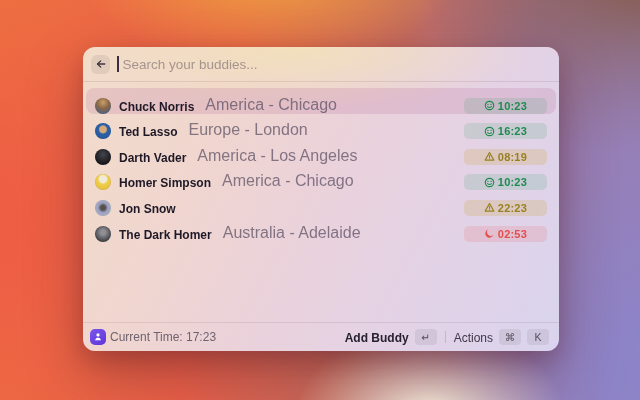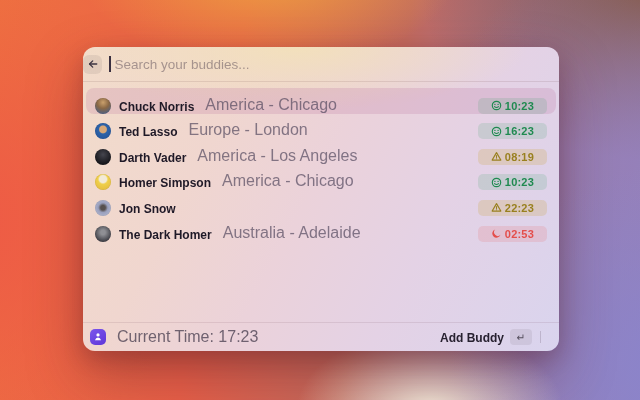--- a/index.html
+++ b/index.html
@@ -18,21 +18,21 @@
   .window{
     position:absolute; left:83px; top:47px; width:476px; height:304px;
     border-radius:12px;
     display:flex; flex-direction:column;
     background:
       radial-gradient(ellipse 65% 28% at 45% 0%, rgba(243,226,184,0.85), rgba(243,226,184,0) 75%),
       linear-gradient(118deg, #f2dcca 0%, #f0d6cf 28%, #ebd2da 48%, #e4d2e5 70%, #d9d4ee 100%);
     box-shadow:0 24px 55px rgba(80,25,35,0.38), 0 8px 20px rgba(80,25,35,0.22);
   }
   
-  .searchbar{height:34px; flex:0 0 34px; display:flex; align-items:center; padding:0 10px 0 0;
+  .searchbar{height:34px; flex:0 0 34px; display:flex; align-items:center; padding:0 10px 0 8px;
     border-bottom:1px solid rgba(100,60,60,0.13);}
   .backbtn{width:19px; height:19px; border-radius:6px; background:rgba(60,40,50,0.09);
     display:flex; align-items:center; justify-content:center; color:#3c3442; flex:0 0 auto; cursor:pointer;}
   .caret{width:1.5px;height:16px;background:#3a3040;margin-left:7px;flex:0 0 auto;}
   .searchinput{flex:1; border:none; outline:none; background:transparent; margin-left:2px;
     font-family:"Liberation Sans",sans-serif; font-size:13.5px; color:#322a38;}
   .searchinput::placeholder{color:rgba(95,80,90,0.52);}
   
   .list{flex:1 1 auto; padding:6px 3px 0 3px; overflow:hidden;}
   .row{height:25.6px; display:flex; align-items:flex-end; padding:0 9px; border-radius:8px; cursor:pointer;}
@@ -41,32 +41,32 @@
   .av0{background:radial-gradient(circle at 50% 28%, #caa06c 0%, #8a6845 42%, #55617b 78%);}
   .av1{background:radial-gradient(circle at 50% 40%, #d8a878 27%, #2e63a8 36%, #1f4f96 100%);}
   .av2{background:radial-gradient(circle at 50% 35%, #45454e 0%, #17171c 70%);}
   .av3{background:radial-gradient(circle at 50% 32%, #f2ead8 26%, #efcf4a 38%, #e0b53a 100%);}
   .av4{background:radial-gradient(circle at 50% 48%, #57504e 20%, #9aa0bd 42%, #bcc0d6 100%);}
   .av5{background:radial-gradient(circle at 50% 38%, #caa27a 22%, #32251f 50%, #1f1714 100%);}
   .av6{background:radial-gradient(circle at 50% 40%, #8f8f94 18%, #3f3f46 72%);}
   .bname{font-size:12px; font-weight:700; color:#1f1927; margin-left:8px; white-space:nowrap;}
   .bloc{font-size:16px; color:rgba(80,70,92,0.68); margin-left:11px; white-space:nowrap;}
   .spacer{flex:1;}
-  .badge{display:flex; align-items:center; gap:3px; height:16px; padding:0 13px; border-radius:5px;
+  .badge{display:flex; align-items:center; gap:3px; height:16px; padding:0 20px; border-radius:5px;
     font-size:11px; font-weight:700; letter-spacing:0.2px;}
   .badge svg{display:block;}
   .badge.day{color:#1f8a50; background:rgba(50,160,92,0.15);}
   .badge.warn{color:#99801f; background:rgba(198,162,42,0.20);}
   .badge.night{color:#e44e4b; background:rgba(236,88,82,0.15);}
   
   .footer{flex:0 0 28px; display:flex; align-items:center; padding:0 10px 0 7px;
     border-top:1px solid rgba(90,50,60,0.11); border-radius:0 0 12px 12px;}
   .appicon{width:16px;height:16px;border-radius:5px; background:linear-gradient(145deg,#7b55ec,#5f36d8);
     display:flex;align-items:center;justify-content:center; flex:0 0 auto;}
-  .ftime{font-size:16px; color:rgba(75,65,82,0.78); margin-left:11px;}
+  .ftime{font-size:12px; color:rgba(75,65,82,0.78); margin-left:4px;}
   .fgroup{display:flex; align-items:flex-end; gap:6px; cursor:pointer;}
   .flabel{font-size:12px; font-weight:700; color:#272130;}
   .flabel.light{font-weight:400; color:#3f3848;}
   .key{min-width:16px; height:16px; padding:0 3px; border-radius:4px; background:rgba(70,50,70,0.09);
     color:#56505e; font-size:10.5px; display:flex; align-items:center; justify-content:center;}
   .fsep{width:1px; height:12px; background:rgba(60,40,60,0.18); margin:0 8px;}
 </style>
 </head>
 <body>
 
@@ -185,15 +185,20 @@
         <path d="M3.2 13.2 q1.2 -4.4 4.8 -4.4 q3.6 0 4.8 4.4 Z" fill="#ffffff"></path>
       </svg>
     </div>
     <span class="ftime">Current Time: 17:23</span>
     <span class="spacer"></span>
     <div class="fgroup">
       <span class="flabel">Add Buddy</span>
       <span class="key">↵</span>
     </div>
     <span class="fsep"></span>
+    <div class="fgroup">
+      <span class="flabel light">Actions</span>
+      <span class="key">⌘</span>
+      <span class="key">K</span>
+    </div>
   </div>
 
 </div>
 
 </body></html>

